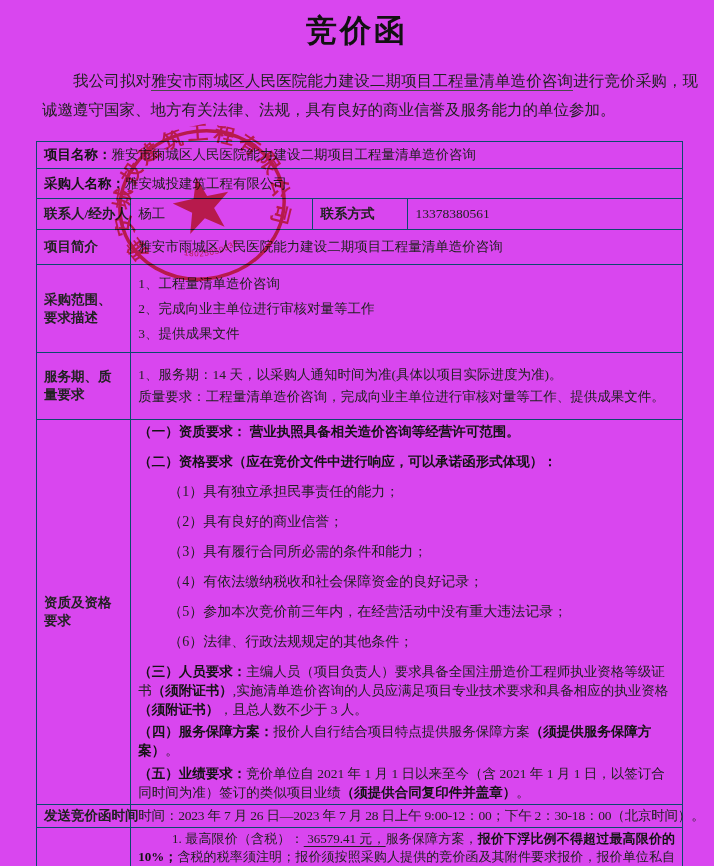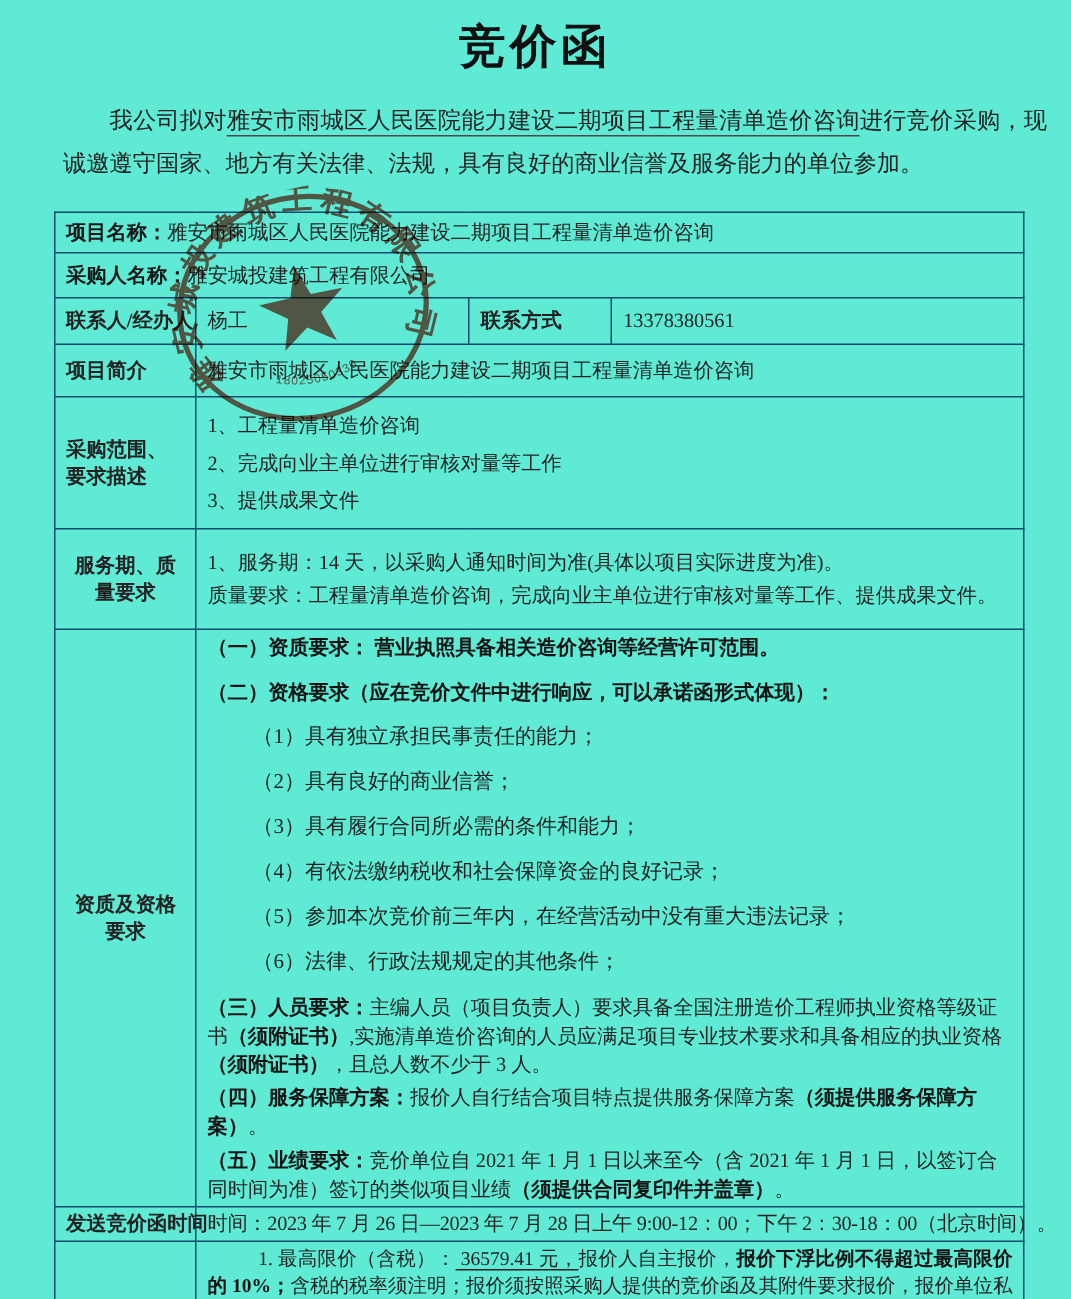--- a/index.html
+++ b/index.html
@@ -1,18 +1,18 @@
 <!DOCTYPE html>
 <html><head>
 <meta charset="utf-8">
 <style>
   html,body { margin:0; padding:0; background:#e8e8e8; }
   .page {
     position:relative; width:714px; height:866px; margin:0 auto;
-    background:#5eead4; overflow:hidden;
+    background:#d946ef; overflow:hidden;
     font-family:"Liberation Serif","DejaVu Serif",serif;
     color:#1f1f1f;
   }
   .title {
     margin:0; padding-top:10px; text-align:center;
     font-size:31px; font-weight:800; letter-spacing:3px; color:#111;
   }
   .intro {
     position:absolute; left:30px; top:54px; width:656px;
     font-size:15.5px; line-height:29px; text-align:justify;
@@ -21,21 +21,21 @@
   .u-line { border-bottom:1px solid #4a4a4a; padding-bottom:1px; }
   table.tbl {
     position:absolute; left:36px; top:141px; width:647px;
     border-collapse:collapse; table-layout:fixed;
   }
   .tbl td {
     border:1px solid #0c4a6e; vertical-align:middle;
     padding:2px 7px; font-size:13.5px; color:#222; line-height:18px;font-family:Liberation Serif, serif;
   }
   .lbl { font-weight:700; font-size:12px; padding:2px 3px 2px 4px; color:#161616; line-height:19px;margin-top:24px; }
-  .lbl-c { text-align:center; }
+  .lbl-c { }
   .inline-lbl { font-weight:700; font-size:13.5px; color:#161616; }
   .nowrap { white-space:nowrap; }
   .scope-line + .scope-line { margin-top:7px; }
   .svc-line + .svc-line { margin-top:4px; }
   .qualcell { vertical-align:top; padding-top:6px; }
   .q  { margin:0 0 11px; line-height:19px; font-size:13.5px; }
   .q-sub { margin:0 0 11px; padding-left:30px; line-height:19px; font-size:14px; }
   .q3 { margin:0 0 3px; }
   .q4 { margin:0 0 4px; }
   .q5 { margin:0; }
@@ -122,21 +122,21 @@
     </tr>
 
     <tr style="height:23px">
       <td class="lbl nowrap">发送竞价函时间</td>
       <td colspan="3" class="time-val">时间：2023 年 7 月 26 日—2023 年 7 月 28 日上午 9:00-12：00；下午 2：30-18：00（北京时间）。</td>
     </tr>
 
     <tr style="height:51px">
       <td></td>
       <td colspan="3">
-        <p class="price-p"><span>1. 最高限价（含税）：</span><span class="u"> 36579.41 元，</span><span>报价人自主报价，</span><span class="b">报价下浮比例不得超过最高限价的 10%；</span><span>含税的税率须注明；报价须按照采购人提供的竞价函及其附件要求报价，报价单位私自变更内容，采购人有权拒绝（采购人认可的除外）。</span></p>
+        <p class="price-p"><span>1. 最高限价（含税）：</span><span class="u"> 36579.41 元，</span><span>服务保障方案，</span><span class="b">报价下浮比例不得超过最高限价的 10%；</span><span>含税的税率须注明；报价须按照采购人提供的竞价函及其附件要求报价，报价单位私自变更内容，采购人有权拒绝（采购人认可的除外）。</span></p>
       </td>
     </tr>
   </tbody>
     </table>
 
   <svg class="seal" viewBox="0 0 200 180" aria-hidden="true">
     <ellipse cx="100" cy="90" rx="94" ry="84" fill="none" stroke="#cf3a2a" stroke-width="4"></ellipse>
     <path id="sealArcTop" d="M 31.2 132.4 A 84 74 0 1 1 168.8 132.4" fill="none"></path>
     <path id="sealArcBot" d="M 55 134.4 A 70 58 0 0 0 145 134.4" fill="none"></path>
     <text fill="#cf3a2a" font-size="23" font-weight="700" letter-spacing="5" font-family="Liberation Serif, serif">

